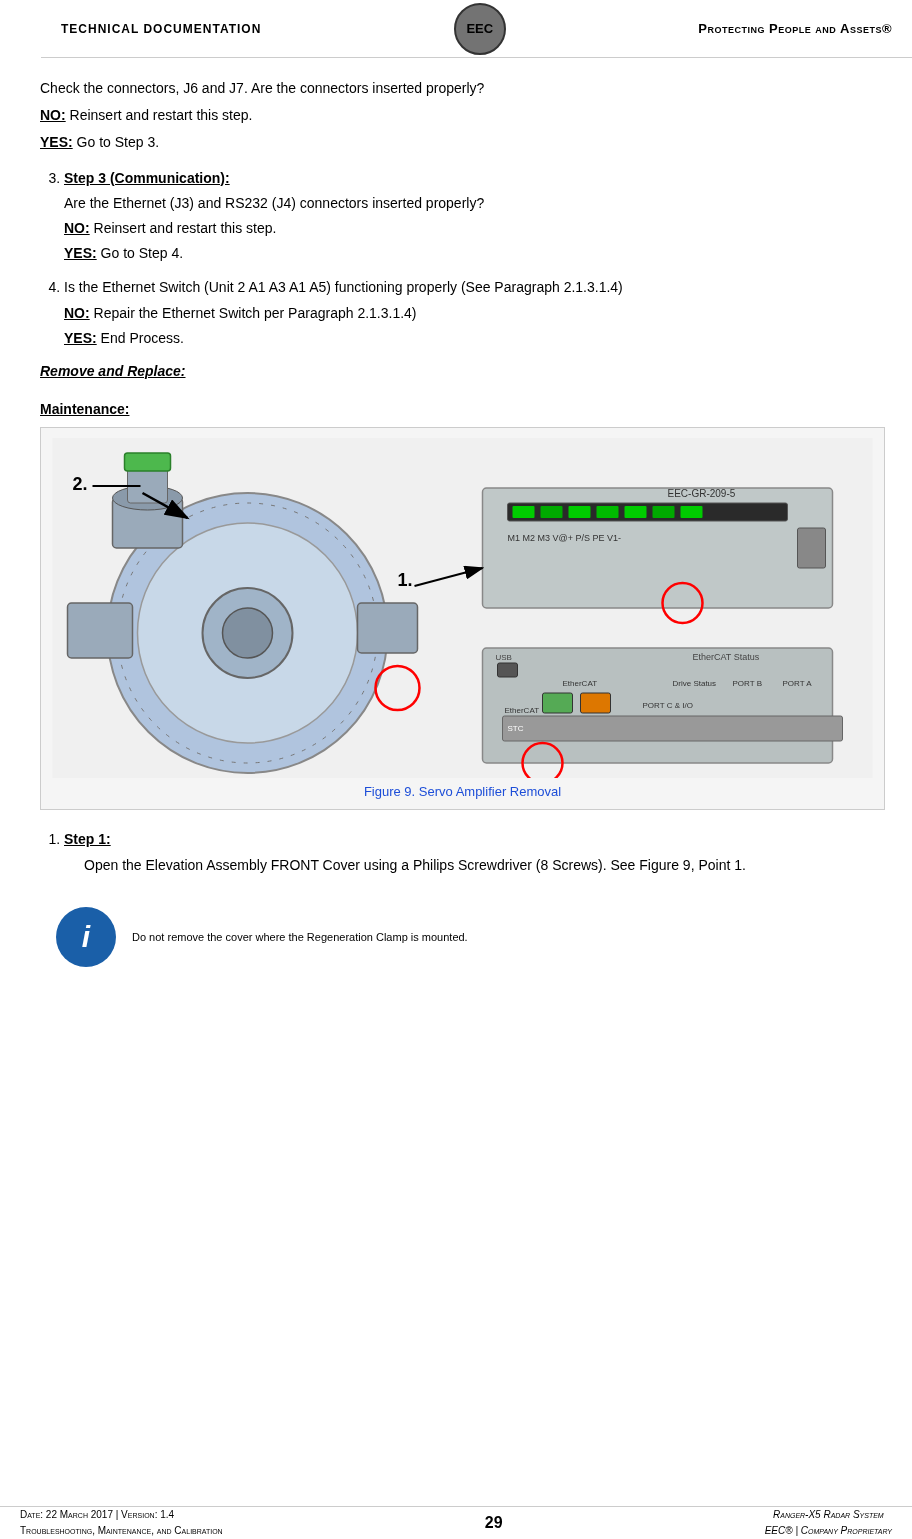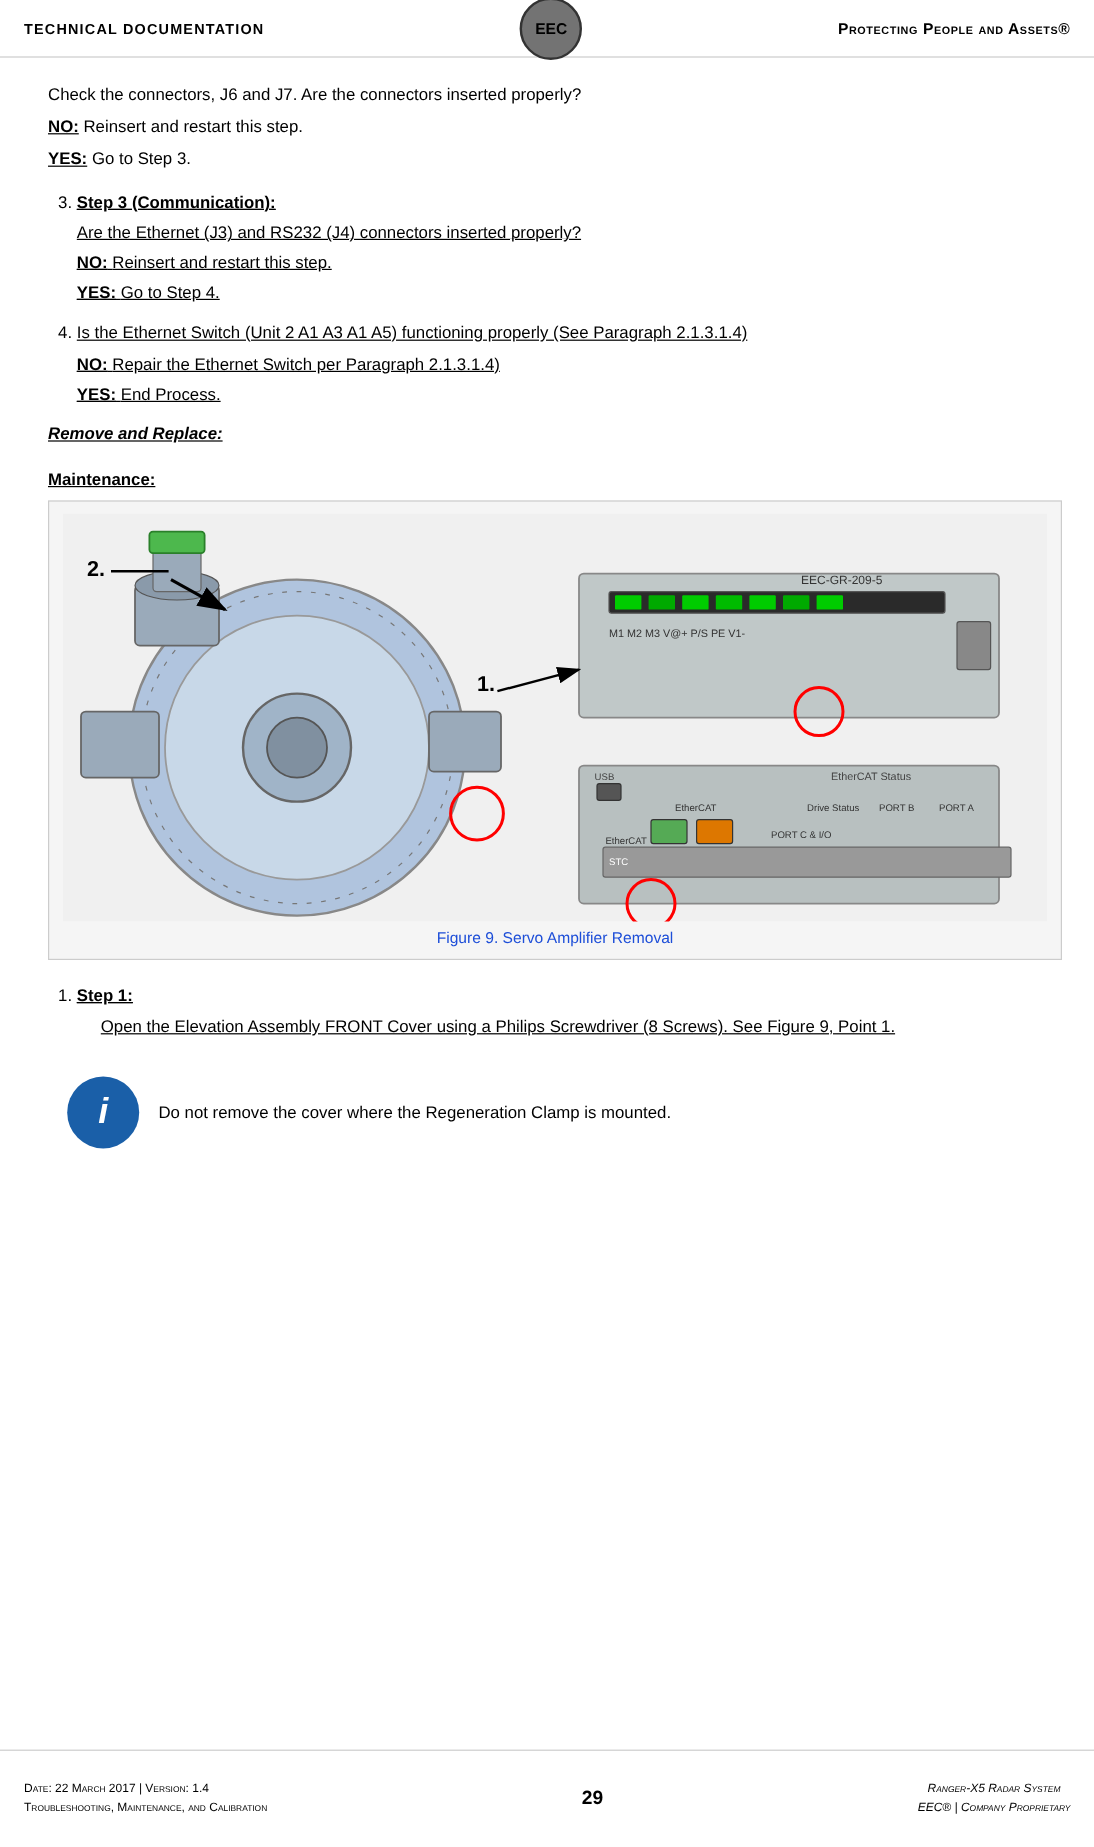--- a/index.html
+++ b/index.html
@@ -13,21 +13,22 @@
       position: relative;
     }
 
     
     .header {
       display: flex;
       align-items: center;
       justify-content: space-between;
       padding: 8px 20px;
       border-bottom: 1px solid #ccc;
-      height: 48px;
+      height: 58px;
+      margin-left: 41px;
     }
     .header-left {
       font-size: 12px;
       font-variant: small-caps;
       font-weight: bold;
       letter-spacing: 1px;
       text-transform: uppercase;
     }
     .header-center {
       display: flex;
@@ -146,32 +147,32 @@
       align-items: center;
       justify-content: center;
       font-style: italic;
       font-size: 30px;
       font-weight: bold;
       color: #fff;
       flex-shrink: 0;
       margin-right: 16px;
     }
     .info-text {
-      font-size: 14px;
+      font-size: 11px;
       color: #000;
     }
 
     
     .footer {
       position: absolute;
       bottom: 0;
       left: 0;
       right: 0;
       border-top: 1px solid #ccc;
-      padding: 24px 20px;
+      padding: 0 20px;
       display: flex;
       align-items: center;
       justify-content: space-between;
       font-size: 10px;
       font-variant: small-caps;
     }
     .footer-left {
       line-height: 1.6;
     }
     .footer-center {
@@ -185,21 +186,20 @@
       font-style: italic;
     }
 
     .ol-style {
       list-style-type: decimal;
       margin-left: 24px;
     }
     .ol-style li {
       margin-bottom: 12px;
       line-height: 1.6;
-      text-decoration: underline;
     }
   </style>
 </head>
 <body>
 
 <div class="header">
   <div class="header-left">Technical Documentation</div>
   <div class="header-center">
     <div class="logo-circle">
       <span>EEC</span>

